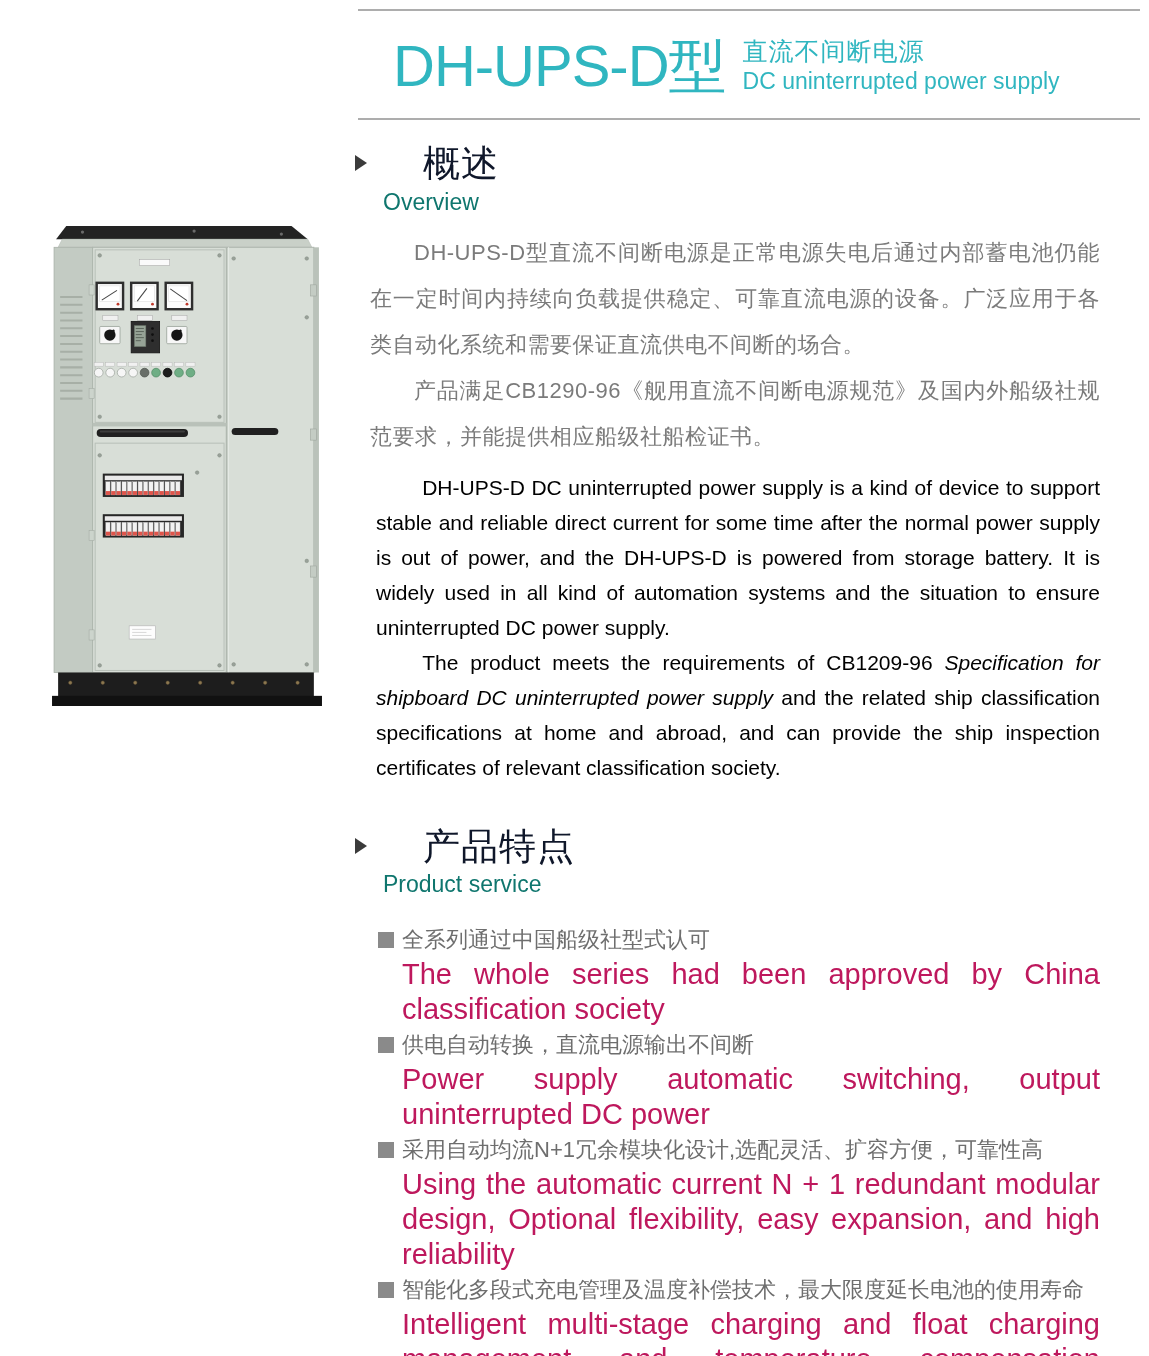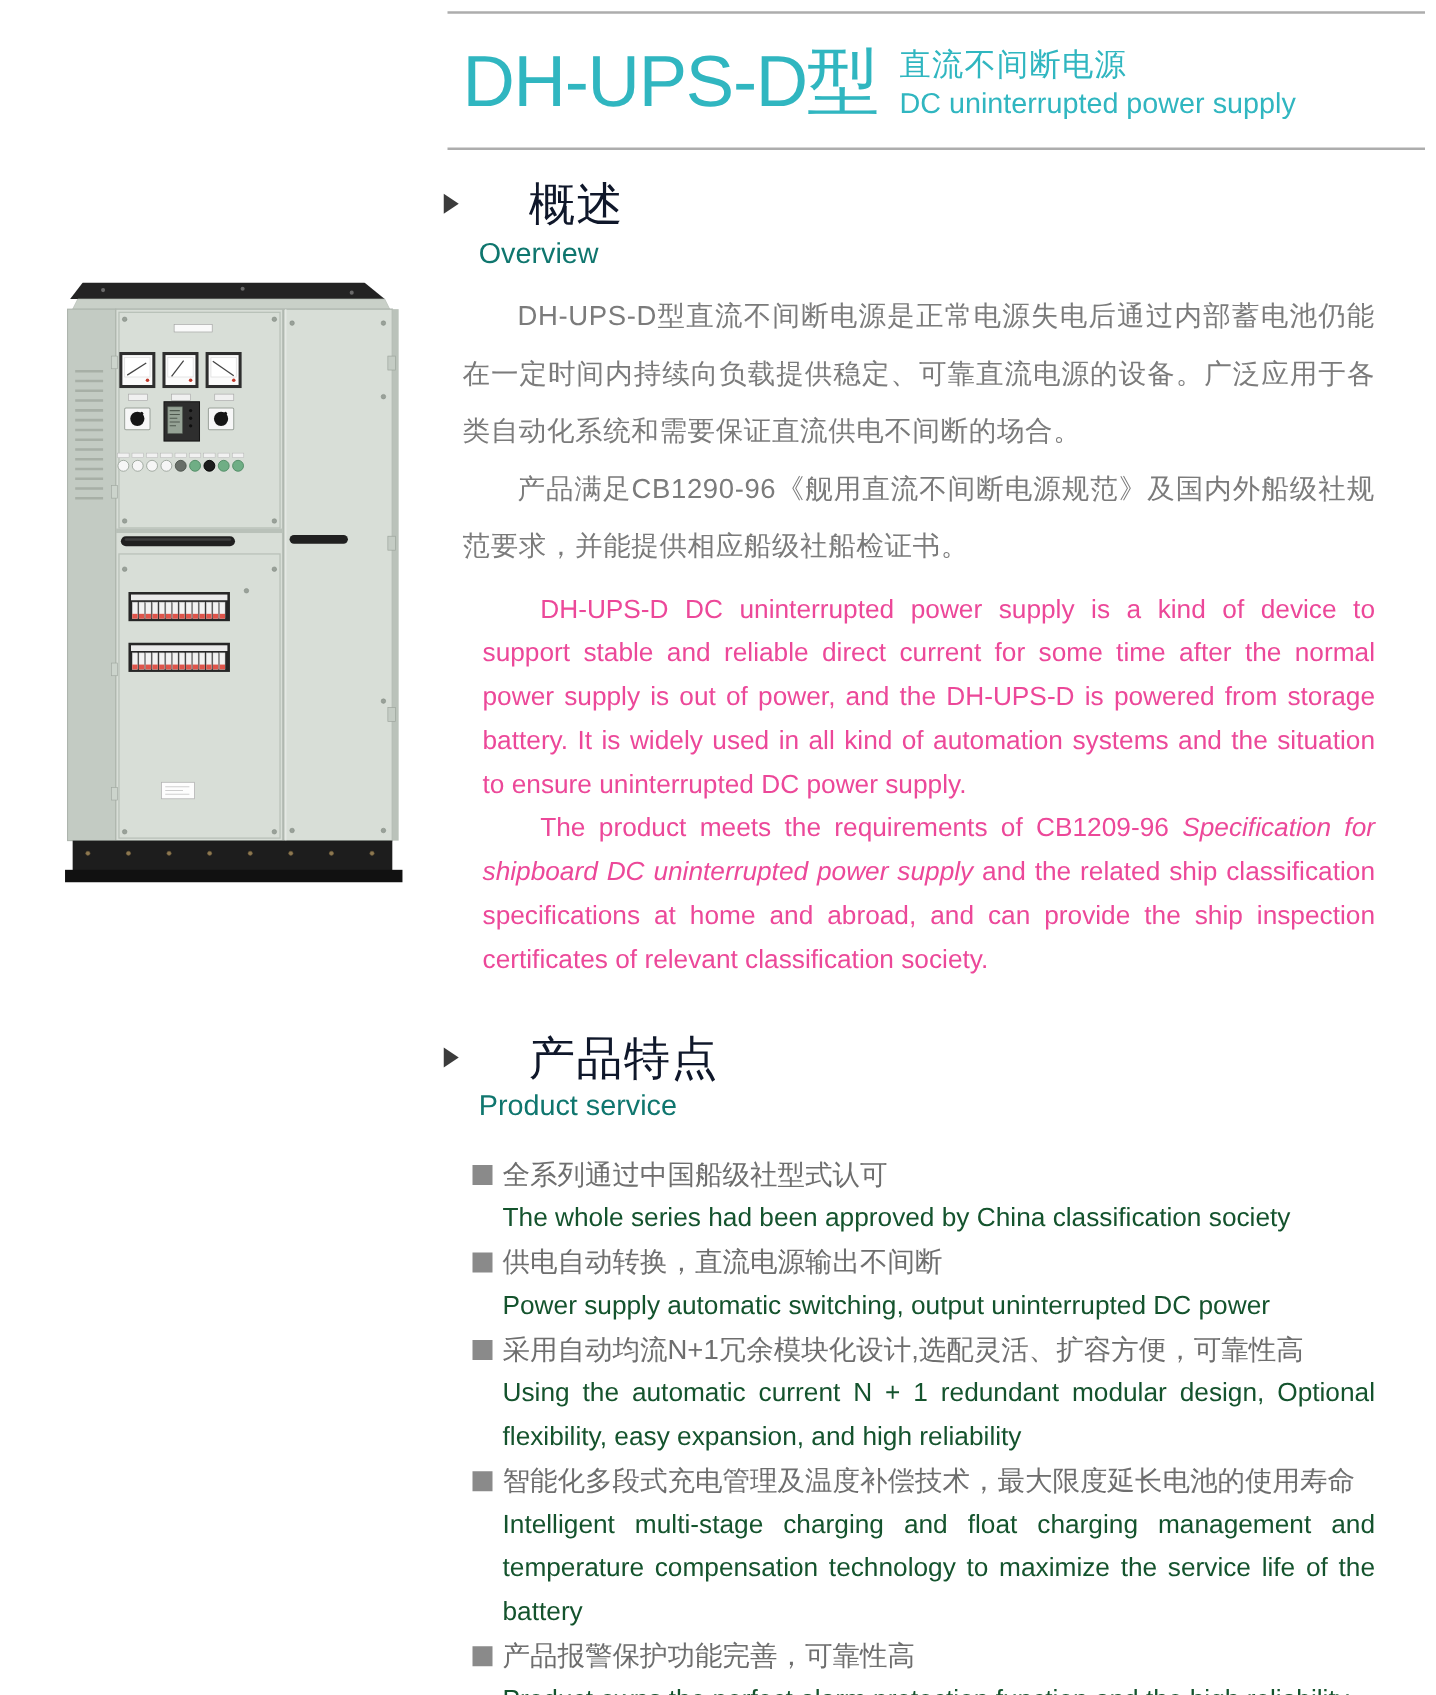--- a/index.html
+++ b/index.html
@@ -12,21 +12,21 @@
     overflow: hidden;
   }
   .page { position: relative; width: 1149px; height: 1356px; background: #fff; }
 
   .content { position: absolute; left: 370px; top: 0; width: 730px; }
 
   .rule { height: 2px; background: #adadad; position: relative; left: -12px; width: 782px; }
   .rule.top { margin-top: 9px; }
   .rule.bottom { margin-top: 21px; }
 
-  .title-row { display: flex; align-items: flex-end; margin-top: 25px; }
+  .title-row { display: flex; align-items: flex-start; margin-top: 25px; margin-left: 23px; }
   .model {
     margin: 0; font-size: 58px; line-height: 1.05; font-weight: 300;
     color: #30b6c0; letter-spacing: -1px; white-space: nowrap;
   }
   .subtitle { margin-left: 17px; color: #30b6c0; }
   .sub-cn { font-size: 25px; font-weight: normal; line-height: 1.25; letter-spacing: 1px; }
   .sub-en { font-size: 23px; font-weight: 400; line-height: 1.25; }
 
   .section-heading { display: flex; margin-top: 24px; }
   .tri {
@@ -38,32 +38,32 @@
   }
   .h-cn { font-size: 37px; color: #0f172a; line-height: 1.1; letter-spacing: 1px; margin-left: 40px; }
   .h-en { font-size: 23px; color: #0f766e; margin-top: 4px; }
 
   .paras { margin-top: 14px; }
   .para-cn {
     margin: 0; font-size: 22px; color: #7b7b7b; line-height: 46px;
     text-align: justify; text-indent: 2em; letter-spacing: 0.5px;
   }
   .para-en {
-    margin: 10px 0 0 16px; font-size: 21px; color: #ec4899; line-height: 35px;
+    margin: 10px 0 0 6px; font-size: 21px; color: #000000; line-height: 35px;
     text-align: justify; text-indent: 2.2em;
   }
   .para-en.second { margin-top: 0; }
   .para-en i { font-style: italic; }
 
   .features-block { margin-top: 42px; }
   .f-list { margin-top: 24px; padding-left: 8px; }
   .f-cn { display: flex; font-size: 22px; color: #6e6e6e; line-height: 35px; }
   .sq { width: 16px; height: 16px; background: #8a8a8a; flex: none; margin: 10px 8px 0 0; }
   .f-en {
-    font-size: 21px; color: #14532d; line-height: 35px;
+    font-size: 29px; color: #be185d; line-height: 35px;
     margin-left: 24px; text-align: justify;
   }
 
   .figure { position: absolute; left: 40px; top: 226px; width: 294px; height: 480px; }
   .figure svg { width: 100%; height: 100%; display: block; }
 </style>
 </head>
 <body>
 
 <div class="page">

